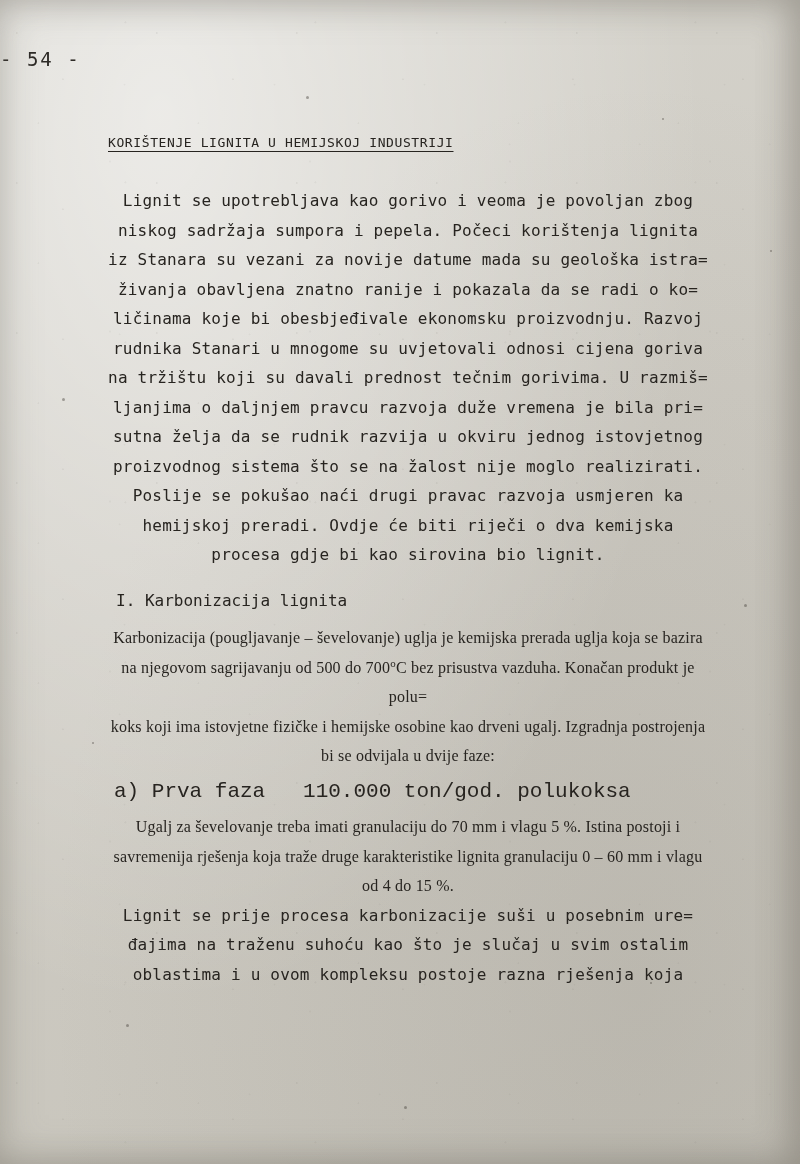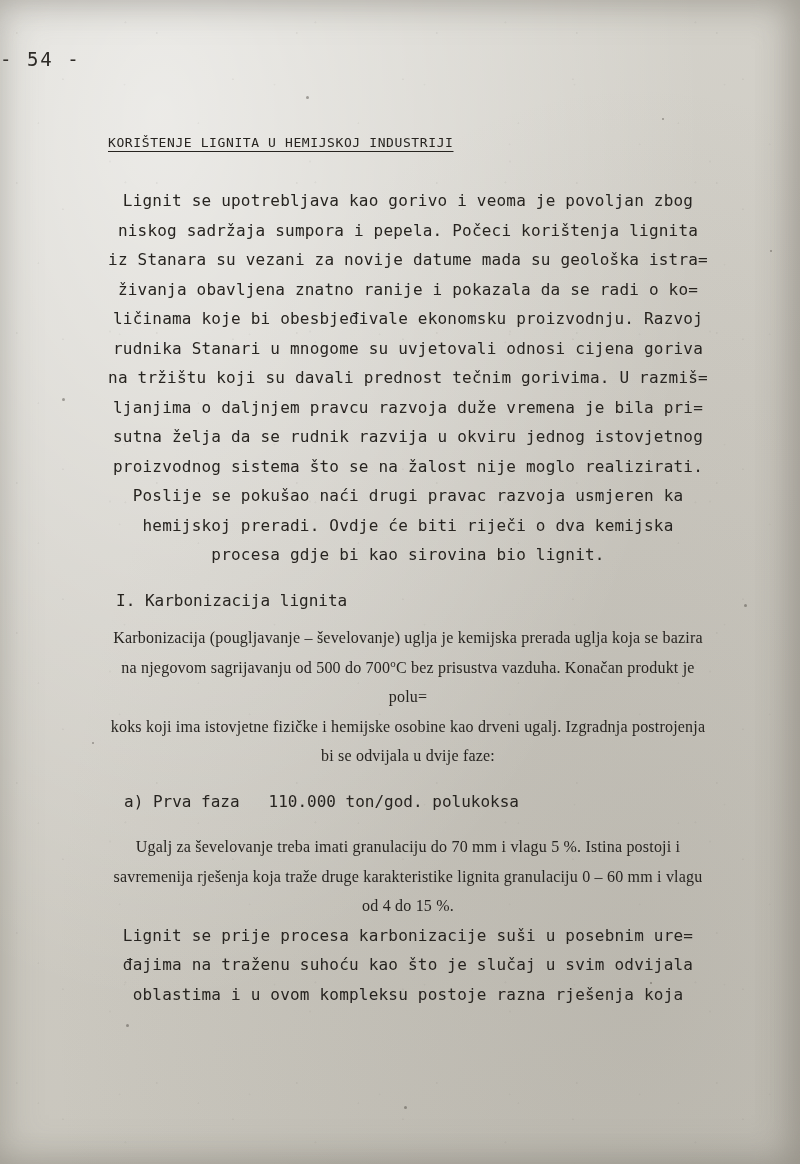--- a/index.html
+++ b/index.html
@@ -97,24 +97,25 @@
     line-height: 29.5px;
     margin: 8px;
     white-space: pre-wrap;
   }
   sup.deg {
     font-size: 11px;
     vertical-align: super;
     line-height: 0;
   }
   .list-line {
-    font-size: 16px;
+    font-size: 21px;
     line-height: 29.5px;
     white-space: pre;
-    margin: 16px;
+    margin: 6px;
+    font-family: Liberation Mono, monospace;
   }
 </style>
 </head>
 <body>
 
 <div class="page">
 
   <div class="grain"></div>
 
   <div class="speck" style="top:96px;left:306px;width:3px;height:3px;"></div>
@@ -142,18 +143,18 @@
     <p class="section-head">I. Karbonizacija lignita</p>
 
     <p class="para tight"><span>Karbonizacija (pougljavanje – ševelovanje) uglja je kemijska prerada uglja koja se bazira na njegovom sagrijavanju od 500 do 700</span><sup class="deg">o</sup><span>C bez prisustva vazduha. Konačan produkt je polu=
 koks koji ima istovjetne fizičke i hemijske osobine kao drveni ugalj. Izgradnja postrojenja bi se odvijala u dvije faze:</span></p>
 
     <p class="list-line">a) Prva faza   110.000 ton/god. polukoksa</p>
 
     <p class="para tight">Ugalj za ševelovanje treba imati granulaciju do 70 mm i vlagu 5 %. Istina postoji i savremenija rješenja koja traže druge karakteristike lignita granulaciju 0 – 60 mm i vlagu od 4 do 15 %.</p>
 
     <p class="para">Lignit se prije procesa karbonizacije suši u posebnim ure=
-đajima na traženu suhoću kao što je slučaj u svim odvijala oblastima i u ovom kompleksu postoje razna rješenja koja</p>
+đajima na traženu suhoću kao što je slučaj u svim ostalim oblastima i u ovom kompleksu postoje razna rješenja koja</p>
 
   </div>
 
   <div class="edge-shadow"></div>
 </div>
 
 </body></html>

